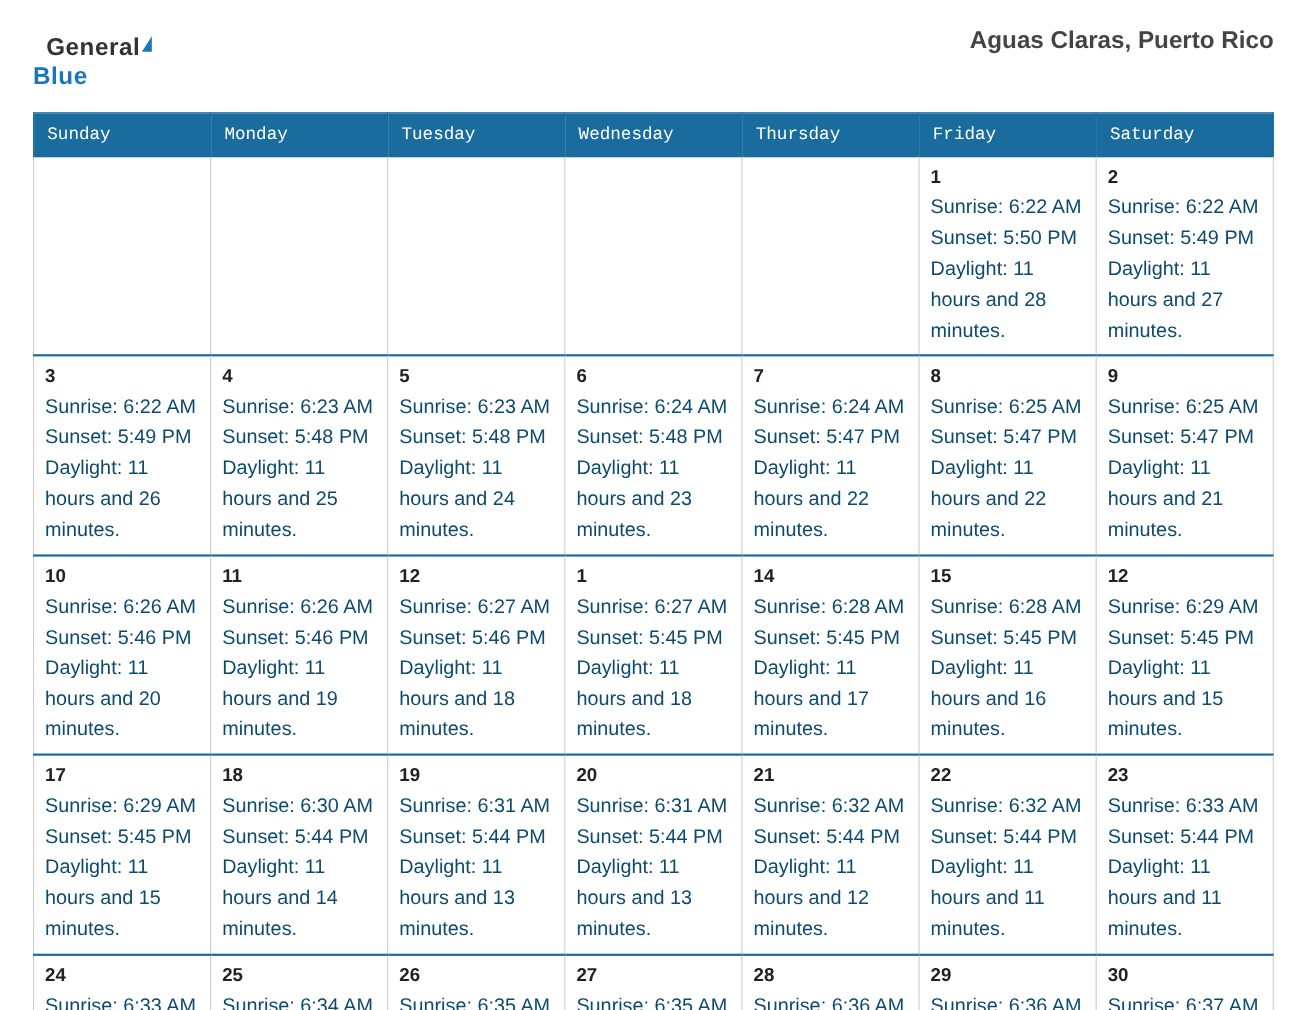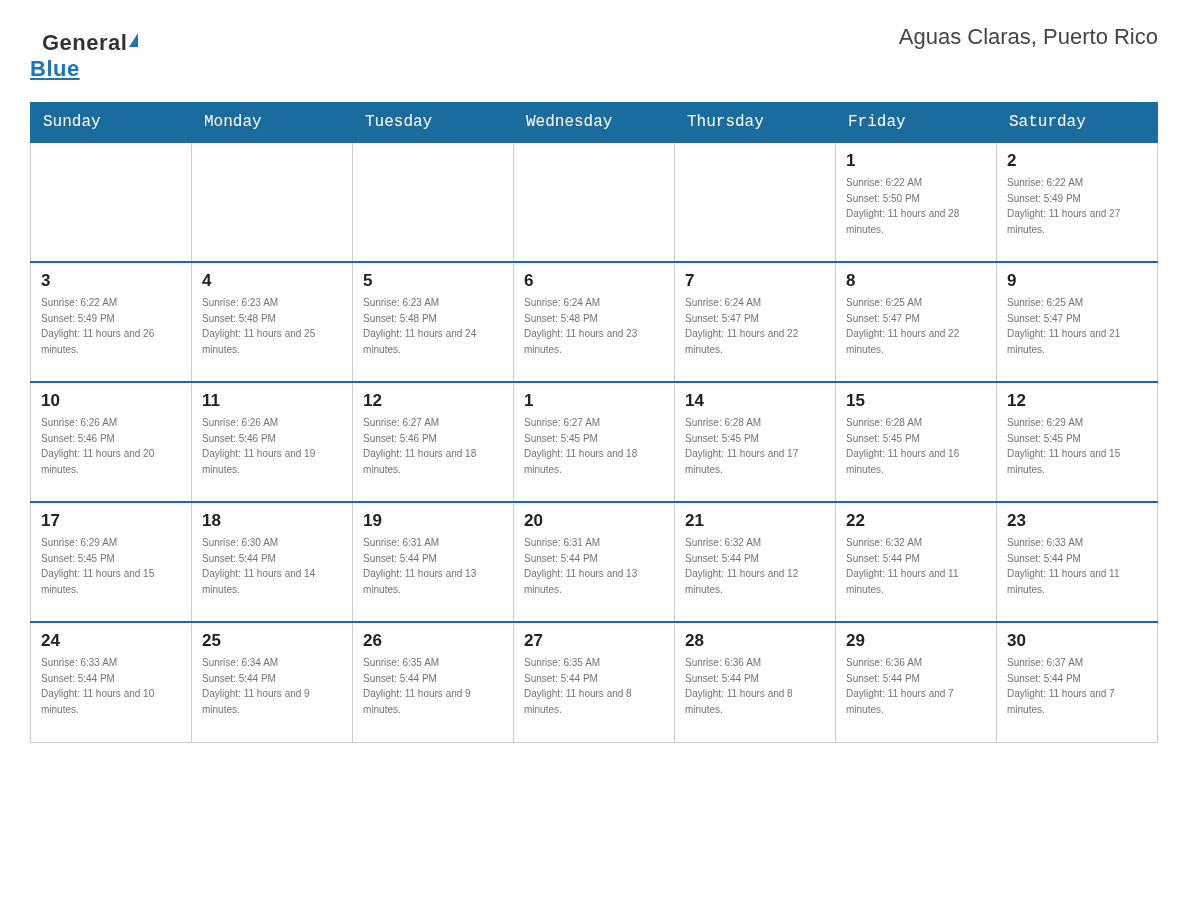--- a/index.html
+++ b/index.html
@@ -26,21 +26,20 @@
       font-size: 22px;
       font-weight: bold;
       color: #333;
       letter-spacing: 0.5px;
     }
     .logo-blue {
       font-size: 22px;
       font-weight: bold;
       color: #1a75bc;
       letter-spacing: 0.5px;
-      text-decoration: underline;
     }
     .logo-triangle {
       display: inline-block;
       width: 0;
       height: 0;
       border-left: 9px solid transparent;
       border-right: 0px solid transparent;
       border-bottom: 14px solid #1a75bc;
       margin-left: 2px;
       vertical-align: middle;
@@ -52,21 +51,21 @@
     }
     .month-title {
       font-size: 52px;
       font-weight: 300;
       color: #222;
       line-height: 1.1;
     }
     .location-title {
       font-size: 22px;
       color: #444;
-      font-weight: normal;
+      font-weight: bold;
       margin-top: 4px;
     }
     .calendar-table {
       width: 100%;
       border-collapse: collapse;
       border: 1px solid #aaa;
     }
     .calendar-table th {
       background-color: #1a6b9e;
       color: #fff;
@@ -86,22 +85,22 @@
       height: 120px;
     }
     .day-number {
       font-size: 17px;
       font-weight: bold;
       color: #222;
       margin-bottom: 4px;
       display: block;
     }
     .day-info {
-      font-size: 10px;
-      color: #737373;
+      font-size: 18px;
+      color: #0c4a6e;
       line-height: 1.55;
     }
     .empty-cell {
       background: #fff;
     }
     .week-row td {
       border-top: 2px solid #1a6b9e;
     }
   </style>
 </head>

